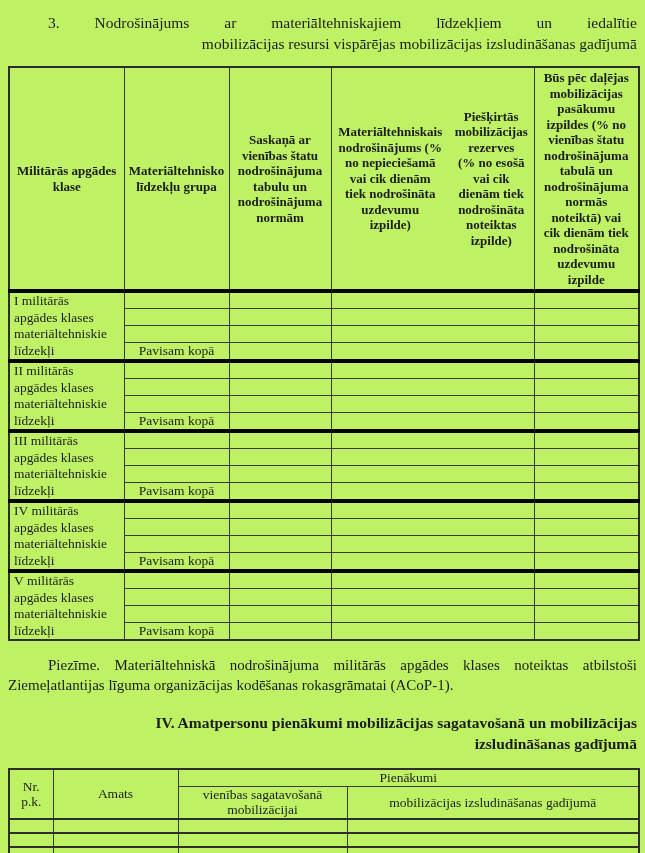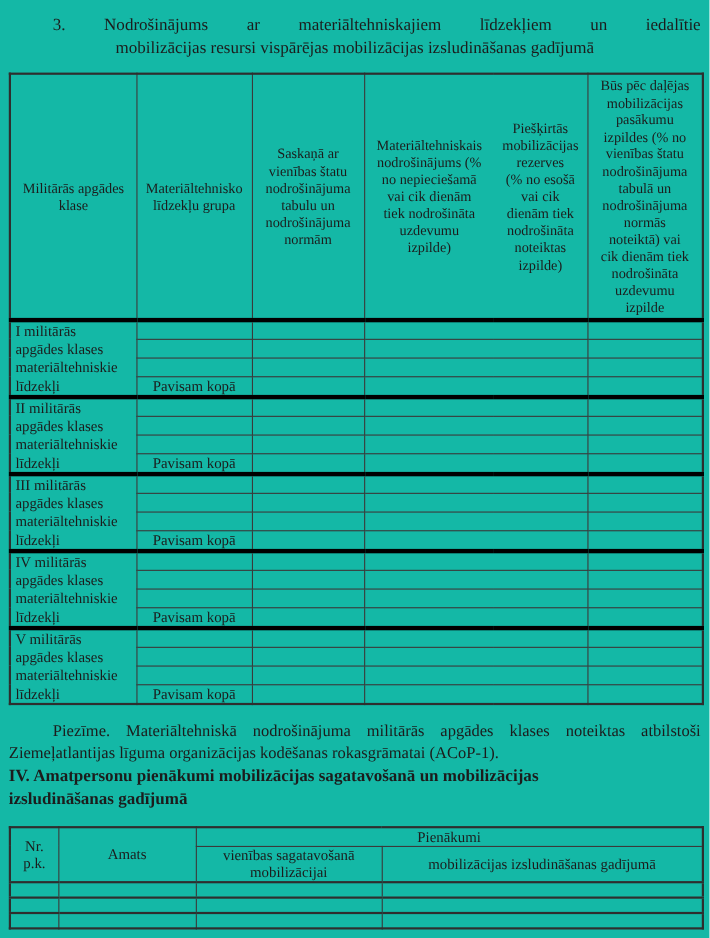--- a/index.html
+++ b/index.html
@@ -1,33 +1,33 @@
 <!DOCTYPE html>
 <html><head>
 <meta charset="utf-8">
 <style>
   html,body{margin:0;padding:0;background:#ffffff;}
   .page{
     position:relative;
     width:645px;height:853px;
-    background:#14b8a6;
+    background:#bef264;
     color:#1c1c1c;
     font-family:"Liberation Serif","DejaVu Serif",serif;
     overflow:hidden;
     box-sizing:border-box;
     padding:8px 8px 0 8px;
   }
   
   .doc-title{margin-top:4px;font-size:15.5px;line-height:21px;}
   .doc-title .l1{
     text-indent:40px;
     text-align:justify;
     text-align-last:justify;
   }
-  .doc-title .l2{text-align:center;}
+  .doc-title .l2{text-align:right;}
 
   
   table{border-collapse:collapse;table-layout:fixed;}
   .t1{
     width:630px;
     margin-top:12px;
     border:2px solid #2e2e2e;
   }
   .t1 th,.t1 td{
     border:1px solid #3a3a3a;
@@ -36,20 +36,21 @@
     box-sizing:border-box;
     overflow:hidden;
   }
   .t1 thead th{
     height:224px;
     text-align:center;
     vertical-align:middle;
     font-size:13px;
     line-height:15.5px;
     white-space:pre-line;
+    font-weight:bold;
   }
   .t1 tbody td{height:16px;font-size:13.5px;line-height:15px;}
   .t1 .group-label{
     vertical-align:top;
     text-align:left;
     padding-left:4px;
     white-space:pre-line;
     line-height:16.5px;
   }
   .t1 .total-cell{text-align:center;vertical-align:middle;}
@@ -60,24 +61,25 @@
   .note{margin-top:14px;font-size:15px;line-height:20px;}
   .note .l1{
     text-indent:40px;
     text-align:justify;
     text-align-last:justify;
   }
   .note .l2{text-align:left;}
 
   
   .sec4-heading{
+    margin-top:17px;
     font-size:15.5px;
     line-height:21px;
     font-weight:bold;
-    text-align:left;
+    text-align:right;
   }
 
   
   .t2{
     width:630px;
     margin-top:14px;
     border:2px solid #2e2e2e;
   }
   .t2 th,.t2 td{
     border:1px solid #3a3a3a;

